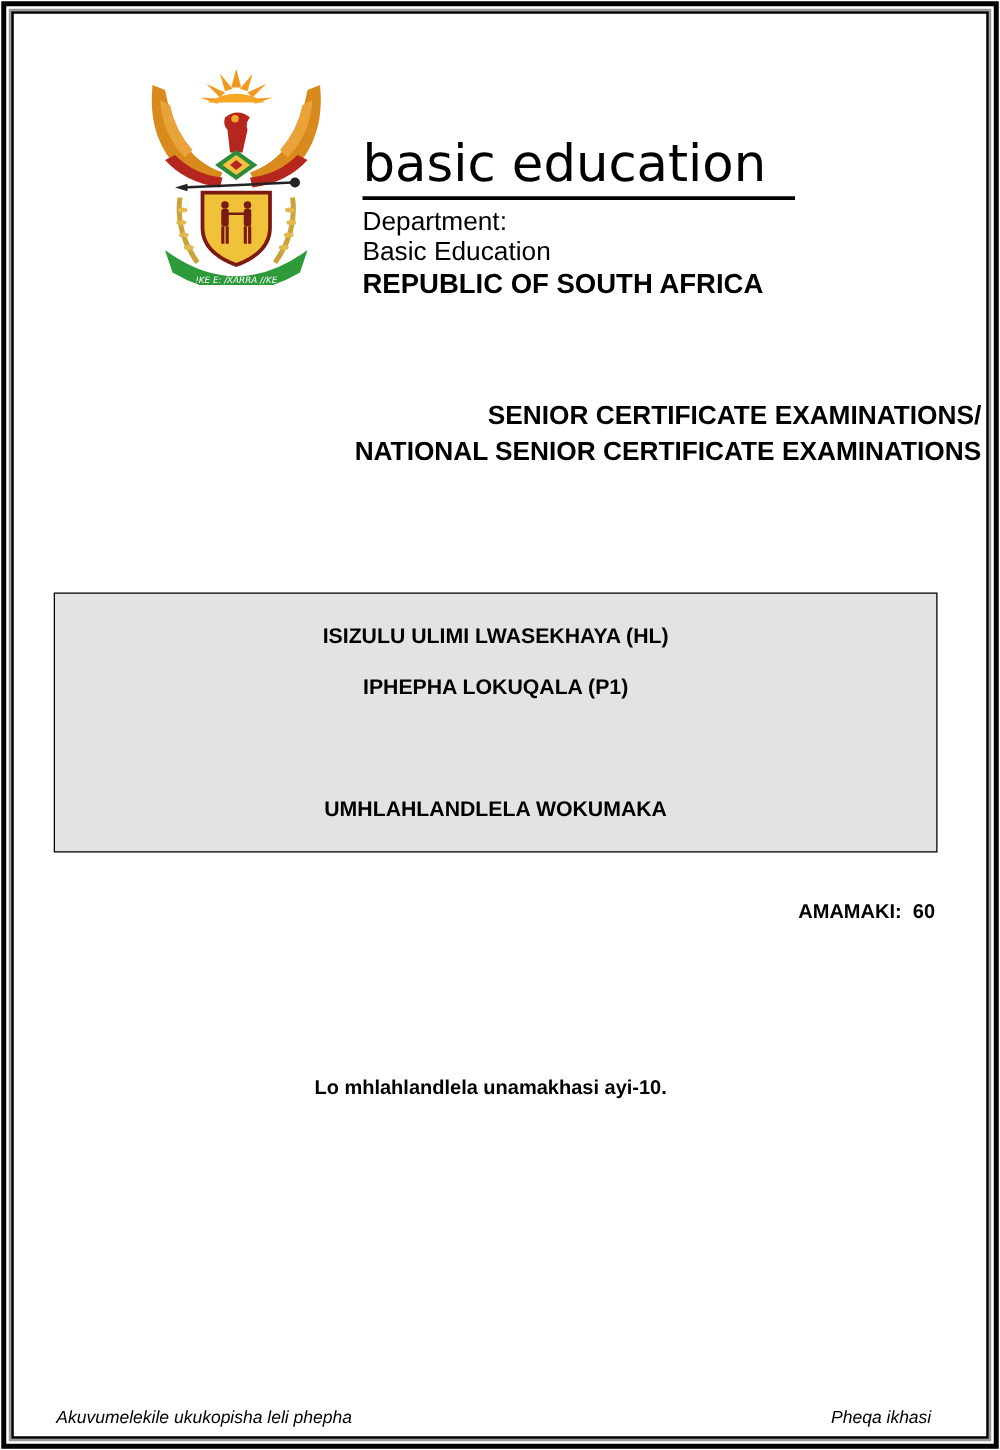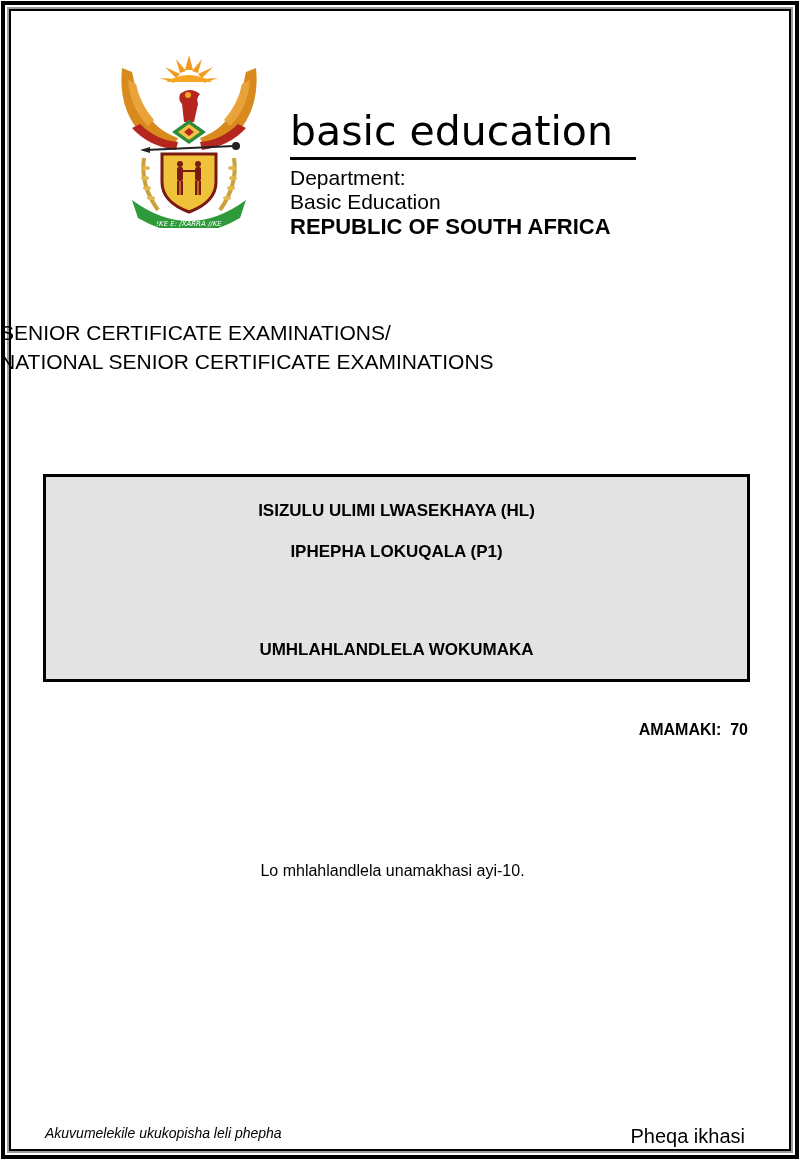--- a/index.html
+++ b/index.html
@@ -11,31 +11,31 @@
 
   .logo { position: absolute; left: 118px; top: 50px; width: 142px; height: 178px; }
 
   .brand { position: absolute; left: 290px; top: 78px; width: 350px; margin-top: 28px; }
   .brand-title { font-family: "DejaVu Sans", sans-serif; font-size: 41px; letter-spacing: 0px; line-height: 50px; font-weight: normal; white-space: nowrap; }
   .brand-rule { width: 346px; height: 3px; background: #000; margin-top: 1px; }
   .brand-line { font-size: 21px; line-height: 24px; white-space: nowrap; }
   .brand-line.first { margin-top: 6px; }
   .brand-country { font-size: 22px; font-weight: bold; line-height: 26px; white-space: nowrap; }
 
-  .exam-title { position: absolute; left: 0; top: 318px; width: 785px; text-align: left; font-weight: normal; font-size: 21px; line-height: 29px; }
+  .exam-title { position: absolute; left: 0; top: 318px; width: 785px; text-align: right; font-weight: bold; font-size: 21px; line-height: 29px; }
 
-  .info-box { position: absolute; left: 43px; top: 474px; width: 707px; height: 208px; box-sizing: border-box; background: #e3e3e3; border: 3px solid #000000; text-align: center; font-weight: bold; font-size: 17px; }
+  .info-box { position: absolute; left: 43px; top: 474px; width: 707px; height: 208px; box-sizing: border-box; background: #e3e3e3; border: 1px solid #000000; text-align: center; font-weight: bold; font-size: 17px; }
   .info-line { position: absolute; left: 0; width: 100%; }
 
   .marks { position: absolute; right: 52px; top: 721px; font-weight: bold; font-size: 16px; white-space: pre; }
 
-  .page-note { position: absolute; left: 0; top: 862px; width: 785px; text-align: center; font-weight: normal; font-size: 16px; }
+  .page-note { position: absolute; left: 0; top: 862px; width: 785px; text-align: center; font-weight: bold; font-size: 16px; }
 
   .footer-left { position: absolute; left: 45px; top: 1125px; font-style: italic; font-size: 14px; }
-  .footer-right { position: absolute; right: 55px; top: 1125px; font-size: 20px; }
+  .footer-right { position: absolute; right: 55px; top: 1125px; font-style: italic; font-size: 14px; }
 </style>
 </head>
 <body>
 
 <div class="frame-outer"></div>
 <div class="frame-grey"></div>
 <div class="frame-inner"></div>
 
 <svg class="logo" viewBox="0 0 142 178" xmlns="http://www.w3.org/2000/svg">
 
@@ -114,18 +114,18 @@
   <div>SENIOR CERTIFICATE EXAMINATIONS/</div>
   <div>NATIONAL SENIOR CERTIFICATE EXAMINATIONS</div>
 </div>
 
 <div class="info-box">
   <div class="info-line" style="top:24px;">ISIZULU ULIMI LWASEKHAYA (HL)</div>
   <div class="info-line" style="top:65px;">IPHEPHA LOKUQALA (P1)</div>
   <div class="info-line" style="top:163px;">UMHLAHLANDLELA WOKUMAKA</div>
 </div>
 
-<div class="marks"><span>AMAMAKI:</span>  <span>70</span></div>
+<div class="marks"><span>AMAMAKI:</span>  <span>60</span></div>
 
 <div class="page-note">Lo mhlahlandlela unamakhasi ayi-10.</div>
 
 <div class="footer-left">Akuvumelekile ukukopisha leli phepha</div>
 <div class="footer-right">Pheqa ikhasi</div>
 
 </body></html>

